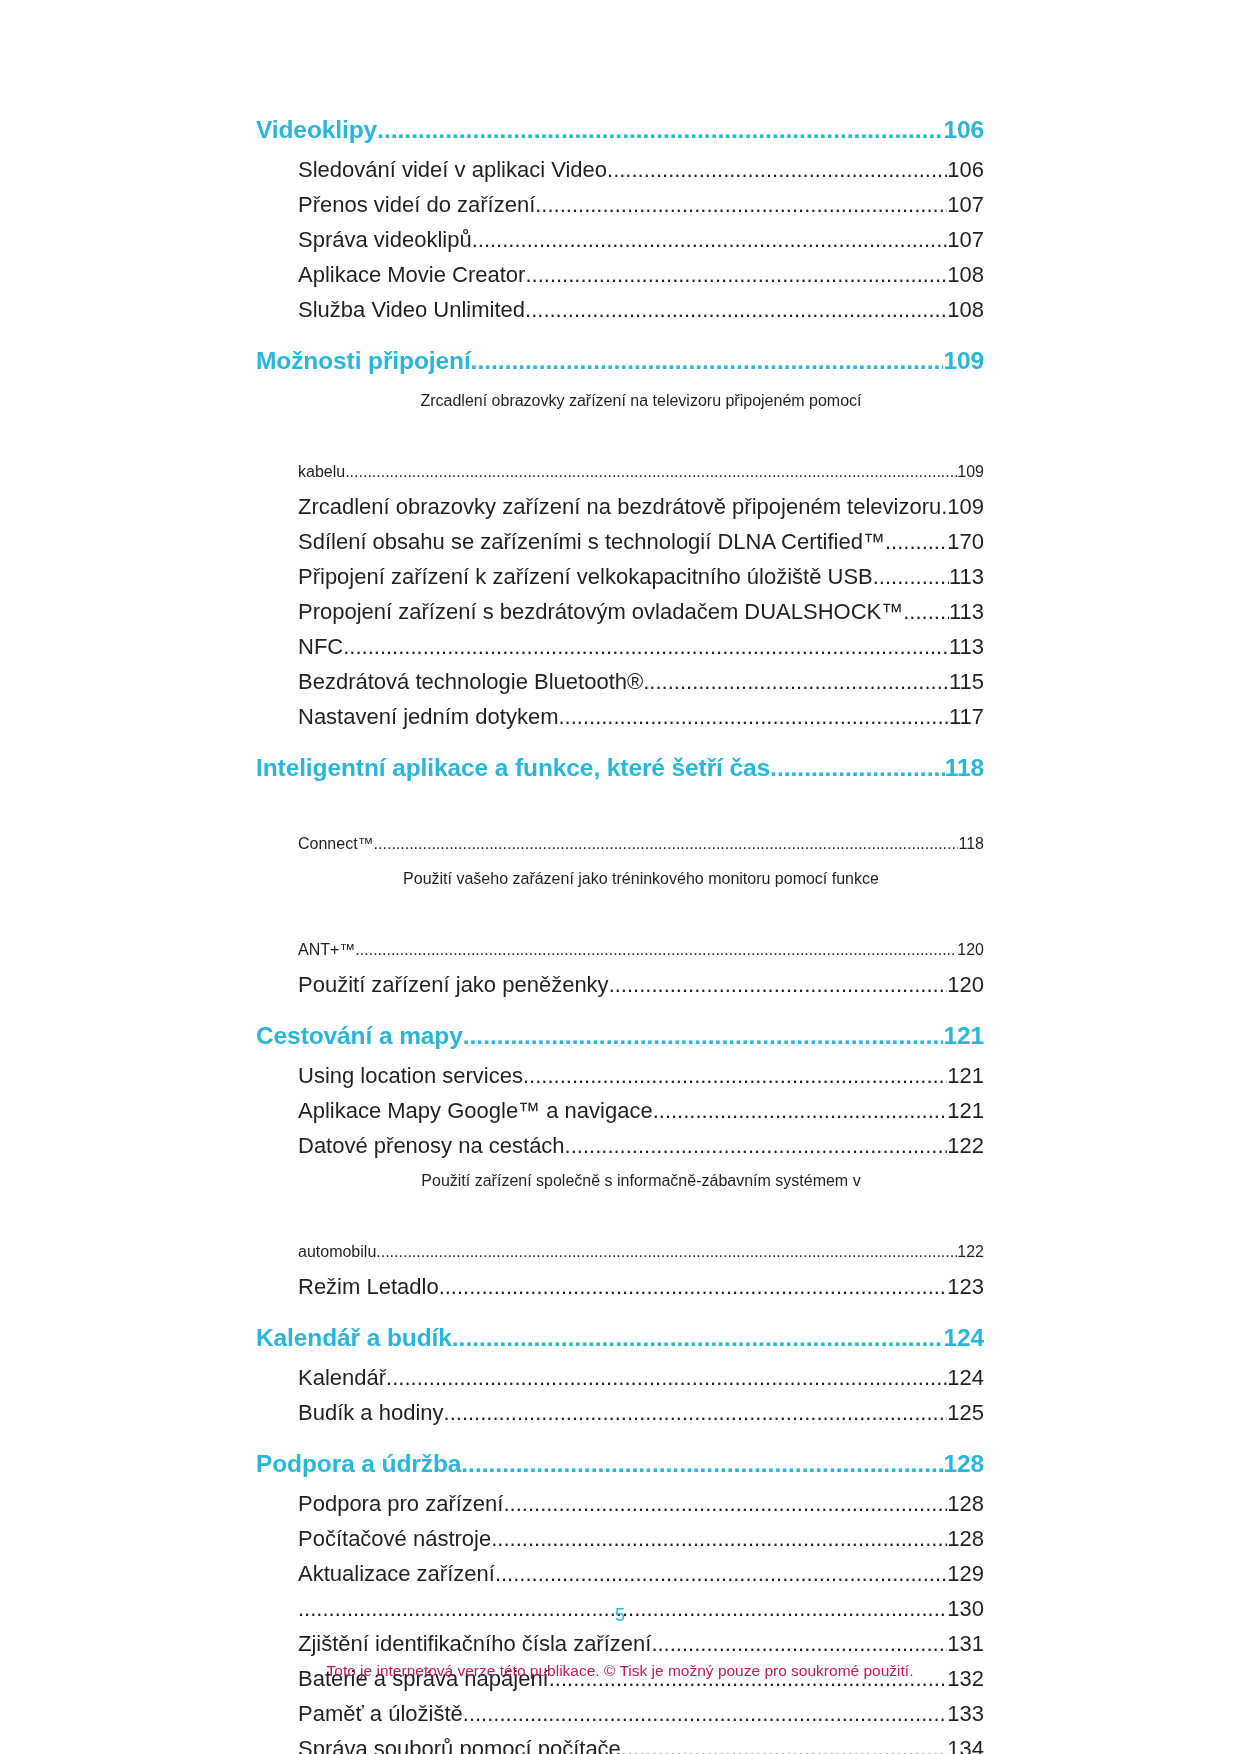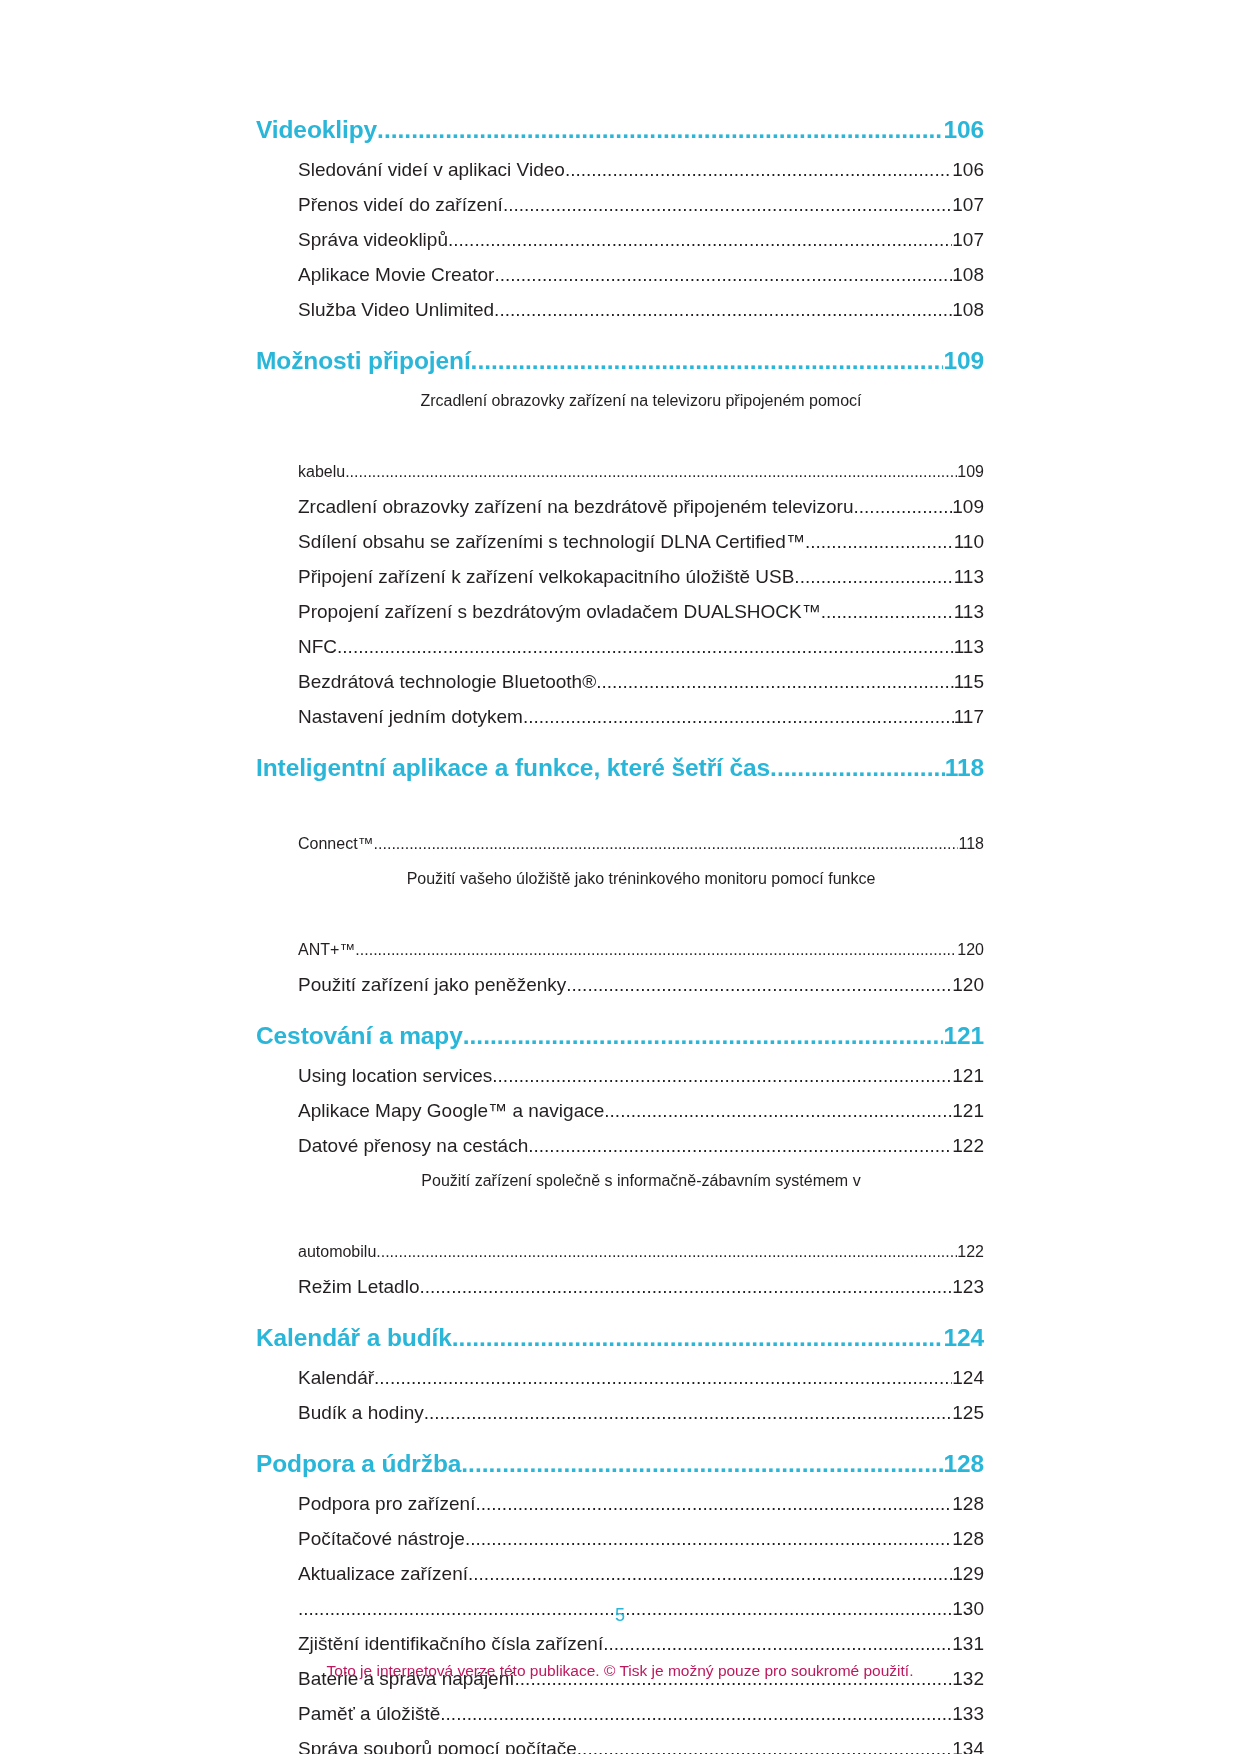--- a/index.html
+++ b/index.html
@@ -55,21 +55,21 @@
     letter-spacing: 0px;
   }
   .entry-l1 .page-num {
     white-space: nowrap;
   }
   
   .entry-l2 {
     display: flex;
     align-items: baseline;
     color: #231f20;
-    font-size: 19px;
+    font-size: 22px;
     line-height: 35px;
     margin-left: 42px;
     padding-right: 0;
   }
   .entry-l2 .title {
     white-space: nowrap;
   }
   .entry-l2 .leader {
     flex: 1 1 auto;
     overflow: hidden;
@@ -177,21 +177,21 @@
           </span>
         </div>
         <div class="entry-l2">
           <span class="title">Zrcadlení obrazovky zařízení na bezdrátově připojeném televizoru</span>
           <span class="leader">............................................................................................................................................................................................................................</span>
           <span class="page-num">109</span>
         </div>
         <div class="entry-l2">
           <span class="title">Sdílení obsahu se zařízeními s technologií DLNA Certified™</span>
           <span class="leader">............................................................................................................................................................................................................................</span>
-          <span class="page-num">110</span>
+          <span class="page-num">170</span>
         </div>
         <div class="entry-l2">
           <span class="title">Připojení zařízení k zařízení velkokapacitního úložiště USB</span>
           <span class="leader">............................................................................................................................................................................................................................</span>
           <span class="page-num">113</span>
         </div>
         <div class="entry-l2">
           <span class="title">Propojení zařízení s bezdrátovým ovladačem DUALSHOCK™</span>
           <span class="leader">............................................................................................................................................................................................................................</span>
           <span class="page-num">113</span>
@@ -219,21 +219,21 @@
           <span class="page-num">118</span>
         </div>
         <div class="entry-l2-wrap">
           <span class="line2">
             <span class="title">Connect™</span>
             <span class="leader">............................................................................................................................................................................................................................</span>
             <span class="page-num">118</span>
           </span>
         </div>
         <div class="entry-l2-wrap">
-          <span class="line1">Použití vašeho úložiště jako tréninkového monitoru pomocí funkce</span>
+          <span class="line1">Použití vašeho zařázení jako tréninkového monitoru pomocí funkce</span>
           <span class="line2">
             <span class="title">ANT+™</span>
             <span class="leader">............................................................................................................................................................................................................................</span>
             <span class="page-num">120</span>
           </span>
         </div>
         <div class="entry-l2">
           <span class="title">Použití zařízení jako peněženky</span>
           <span class="leader">............................................................................................................................................................................................................................</span>
           <span class="page-num">120</span>

